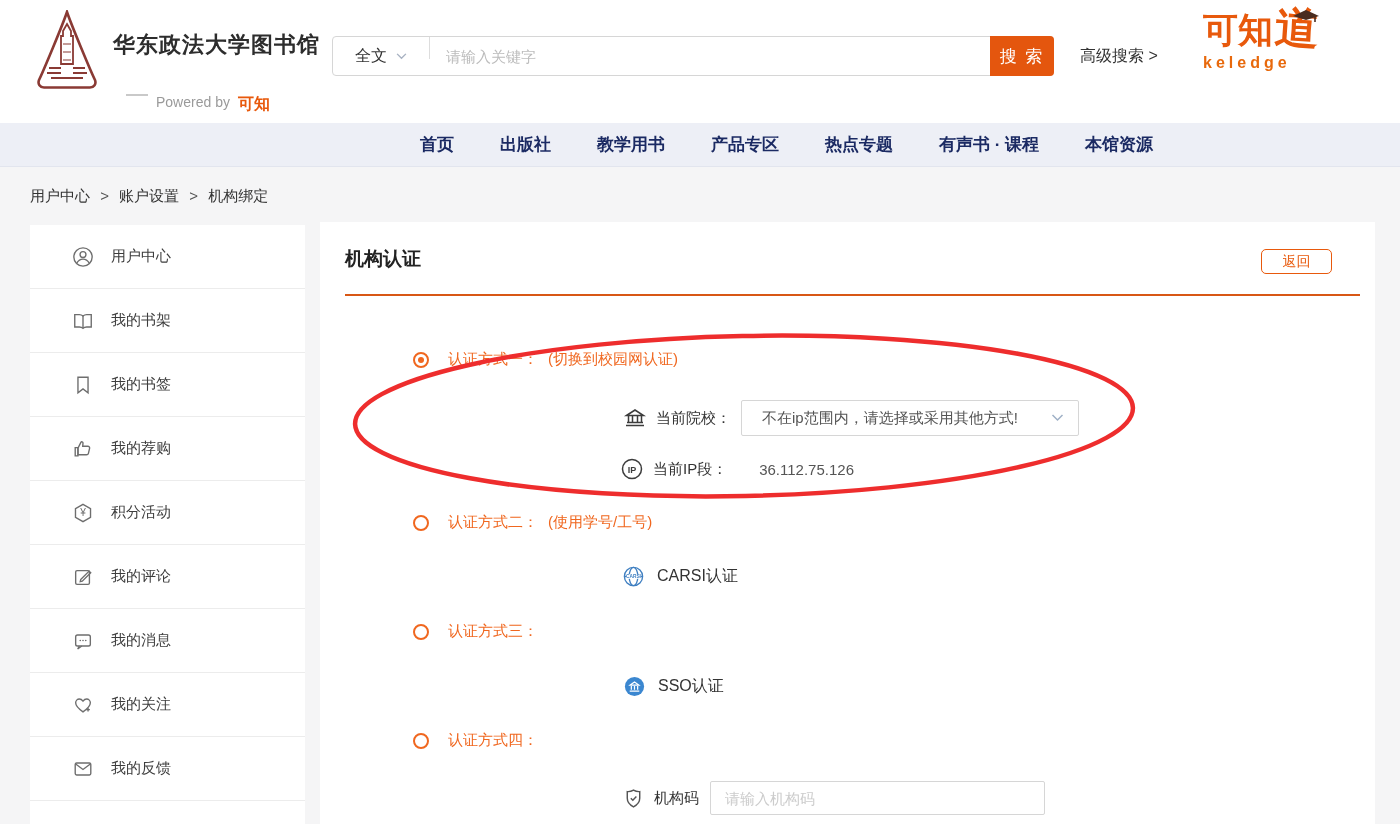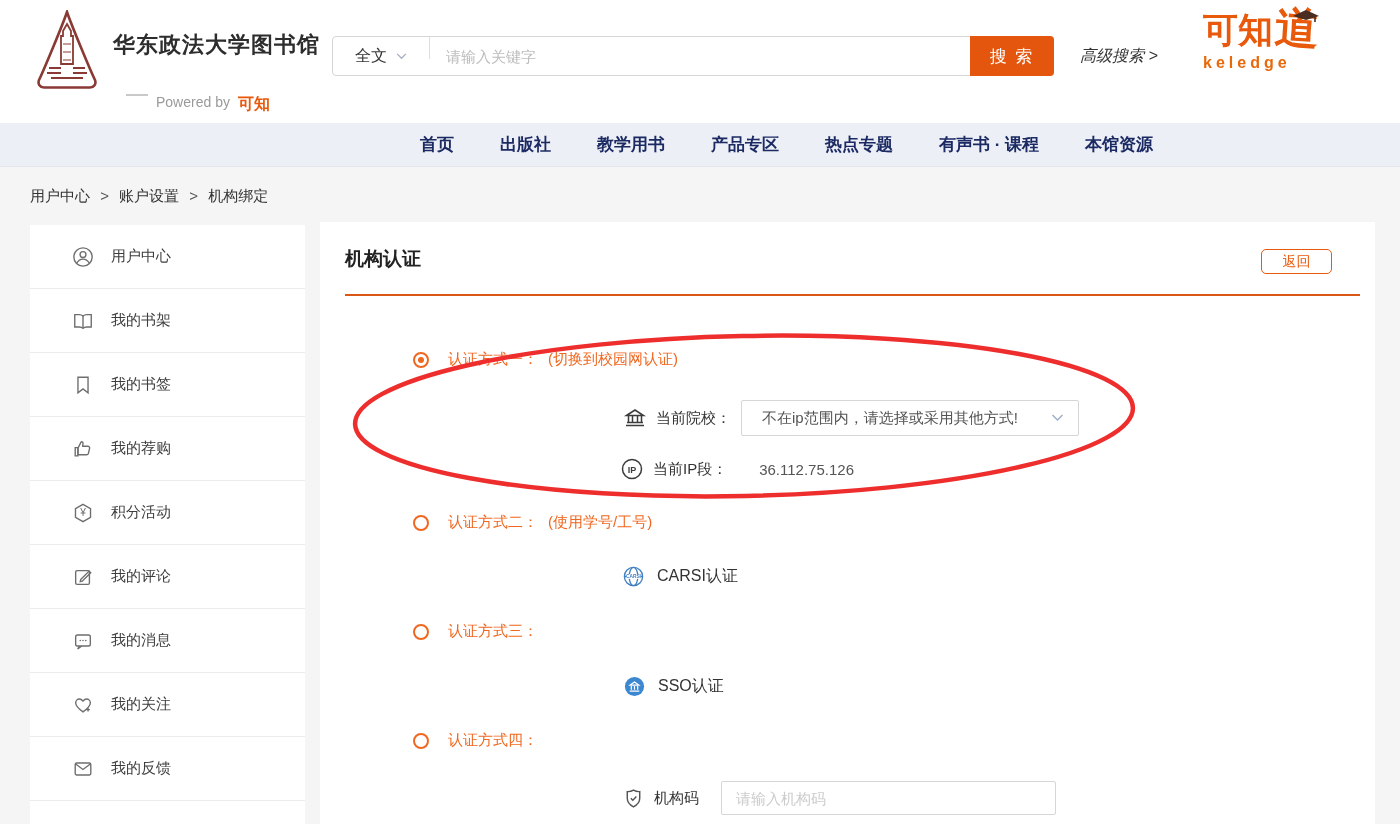--- a/index.html
+++ b/index.html
@@ -18,23 +18,23 @@
   .powered .dash{display:inline-block;width:22px;height:0;border-top:2px solid #c9c9c9;}
   .powered .brand{color:#e8590c;font-weight:bold;font-size:16px;}
 
   .searchbar{position:absolute;left:332px;top:36px;width:722px;height:40px;
     border:1px solid #d6d6d6;border-radius:4px;box-sizing:border-box;display:flex;align-items:flex-start;background:#fff;}
   .scope{width:96px;height:100%;display:flex;align-items:center;justify-content:center;gap:9px;font-size:16px;color:#333;cursor:pointer;}
   .scope-chevron{width:11px;height:7px;}
   .scope-divider{width:1px;height:22px;background:#ddd;}
   .search-input{flex:1;height:100%;border:none;outline:none;padding:0 16px;font-size:15px;color:#333;background:transparent;}
   .search-input::placeholder{color:#bcbcbc;}
-  .search-btn{position:absolute;right:-1px;top:-1px;width:84px;height:40px;background:#e4560e;border:none;border-radius:0 4px 4px 0;
+  .search-btn{position:absolute;right:-1px;top:-1px;width:64px;height:40px;background:#e4560e;border:none;border-radius:0 4px 4px 0;
     color:#fff;font-size:17px;letter-spacing:2px;cursor:pointer;font-family:inherit;}
-  .adv-link{position:absolute;left:1080px;top:46px;font-size:16px;color:#333;text-decoration:none;cursor:pointer;font-style:italic;}
+  .adv-link{position:absolute;left:1080px;top:46px;font-size:16px;color:#333;text-decoration:none;cursor:pointer;}
 
   .keledge{position:absolute;left:1203px;top:12px;width:150px;height:90px;}
   .keledge .big{font-size:35px;font-weight:bold;color:#e8590c;line-height:1;display:flex;align-items:flex-start;}
   .keledge .glyph{font-size:44px;margin-left:2px;margin-top:-6px;transform:rotate(4deg);color:#e8590c;}
   .keledge .cap{position:absolute;left:88px;top:-4px;width:30px;height:16px;}
   .keledge .sub{font-size:16px;letter-spacing:4px;color:#e8690c;margin-top:4px;font-weight:bold;}
 
   
   .nav{position:absolute;left:0;top:123px;width:1400px;height:43px;background:#edeff6;border-bottom:1px solid #e2e5ee;}
   .nav-inner{position:absolute;left:420px;top:0;height:43px;display:flex;align-items:center;gap:46px;}
@@ -67,21 +67,21 @@
 
   .detail{position:absolute;display:flex;align-items:center;font-size:15px;color:#333;}
   .detail .dlabel{margin-left:9px;white-space:nowrap;}
   .dropdown{margin-left:10px;width:338px;height:36px;box-sizing:border-box;border:1px solid #d6d6d6;border-radius:2px;
     display:flex;align-items:center;cursor:pointer;background:#fff;}
   .dropdown .dval{flex:1;padding-left:20px;font-size:15px;color:#555;white-space:nowrap;}
   .dropdown .dchev{margin-right:14px;width:13px;height:8px;}
   .ip-value{margin-left:32px;color:#555;}
   .auth-link{position:absolute;display:flex;align-items:center;cursor:pointer;}
   .auth-link .alabel{margin-left:12px;font-size:16px;color:#333;white-space:nowrap;}
-  .org-input{margin-left:22px;width:335px;height:34px;box-sizing:border-box;border:1px solid #d6d6d6;border-radius:2px;
+  .org-input{margin-left:11px;width:335px;height:34px;box-sizing:border-box;border:1px solid #d6d6d6;border-radius:2px;
     padding:0 14px;font-size:15px;color:#333;outline:none;font-family:inherit;}
   .org-input::placeholder{color:#ccc;}
 
   .annotation{position:absolute;left:0;top:0;width:1400px;height:824px;pointer-events:none;}
 </style>
 </head>
 <body>
 
 <div class="header">
 

